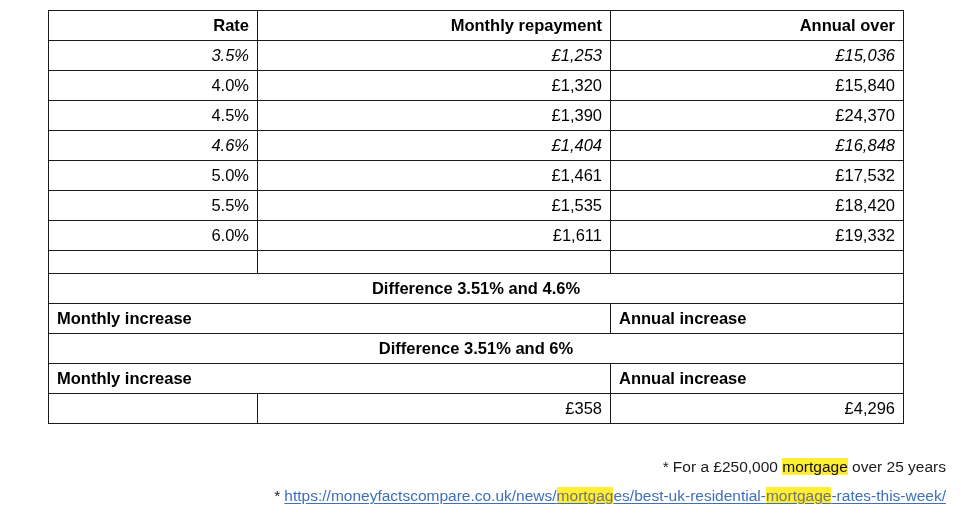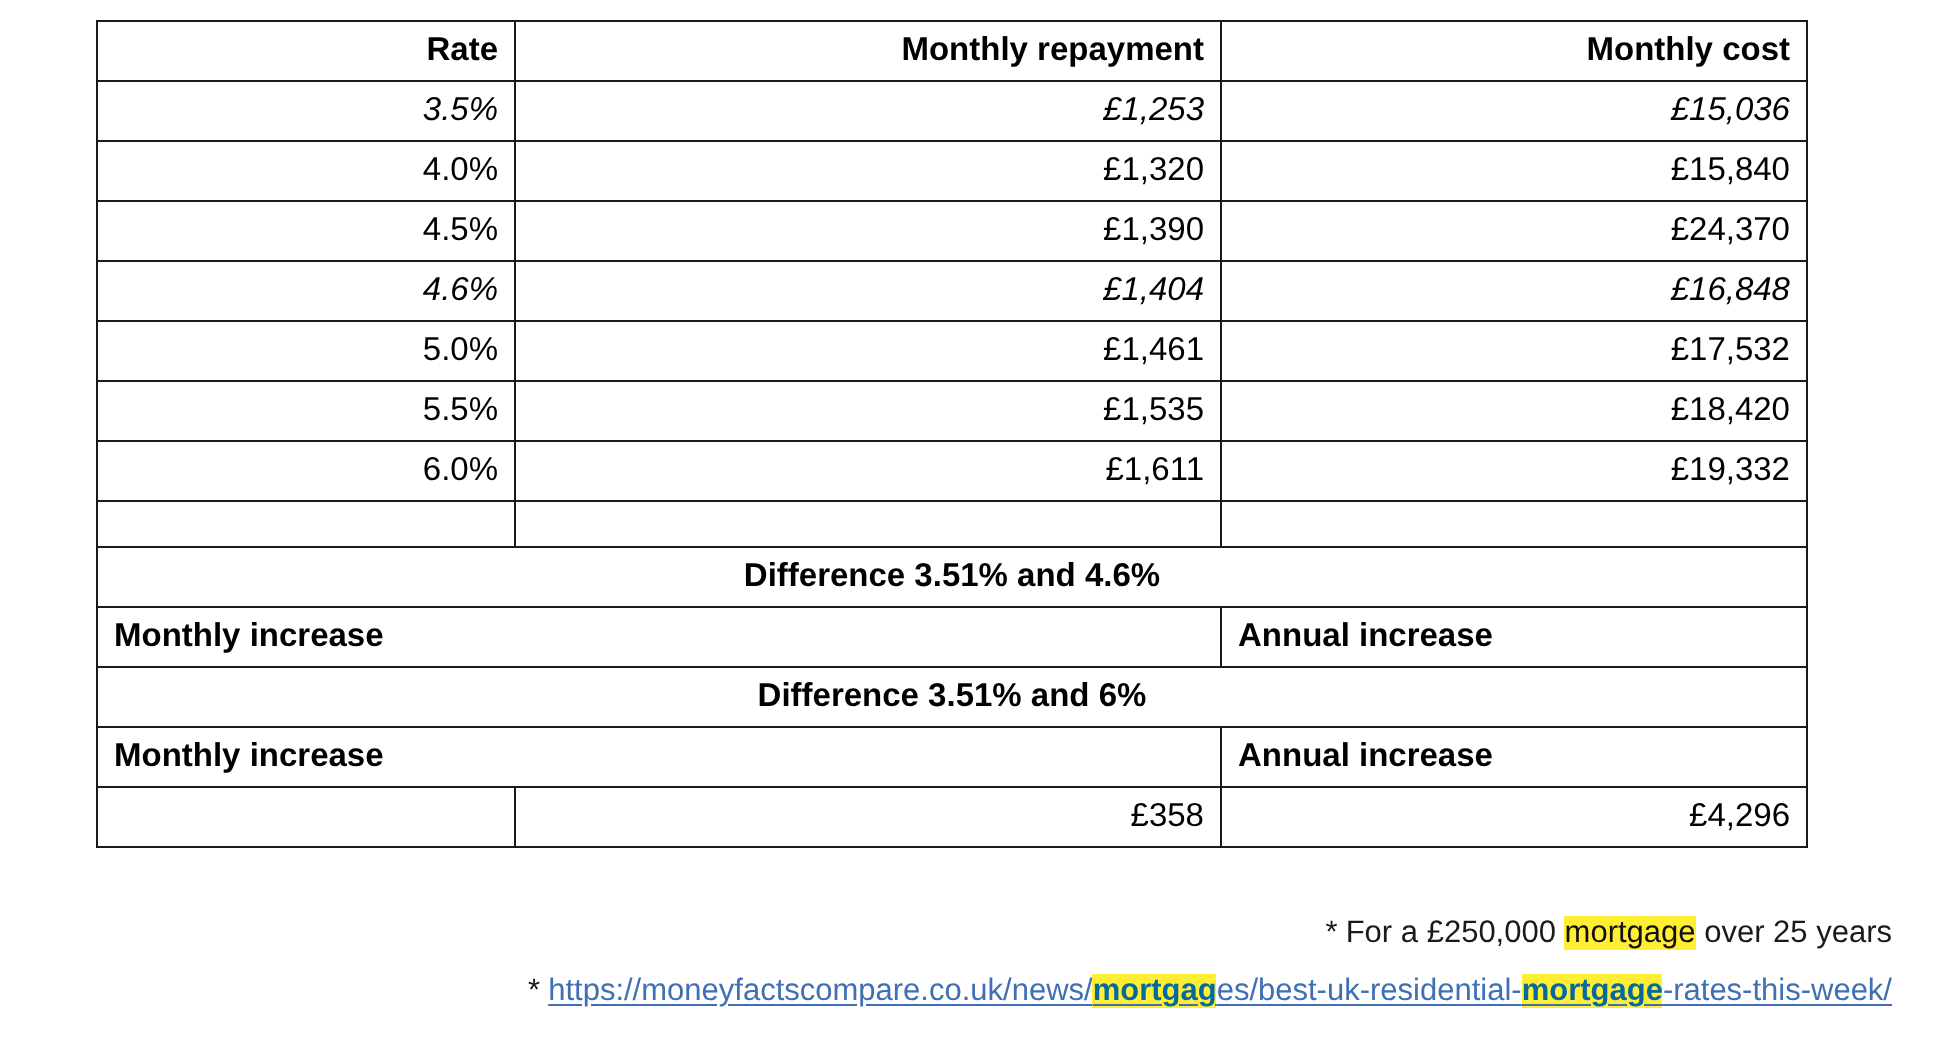--- a/index.html
+++ b/index.html
@@ -69,41 +69,40 @@
   .hl {
     background: #ffee33;
     color: #111111;
   }
   .link {
     color: #3f6fb5;
     text-decoration: underline;
     text-underline-offset: 2px;
   }
   .link .hl {
-    color: #0369a1;
-    font-weight: bold;
+    color: #737373;
   }
 </style>
 </head>
 <body>
 
 <div id="page">
 
   <table class="mortgage-table">
     <colgroup>
       <col class="c-rate">
       <col class="c-month">
       <col class="c-annual">
     </colgroup>
     <tbody>
 
       <tr>
         <td class="hdr">Rate</td>
         <td class="hdr">Monthly repayment</td>
-        <td class="hdr">Monthly cost</td>
+        <td class="hdr">Annual over</td>
       </tr>
 
       <tr>
         <td class="num italic">3.5%</td>
         <td class="num italic">£1,253</td>
         <td class="num italic">£15,036</td>
       </tr>
 
       <tr>
         <td class="num">4.0%</td>

